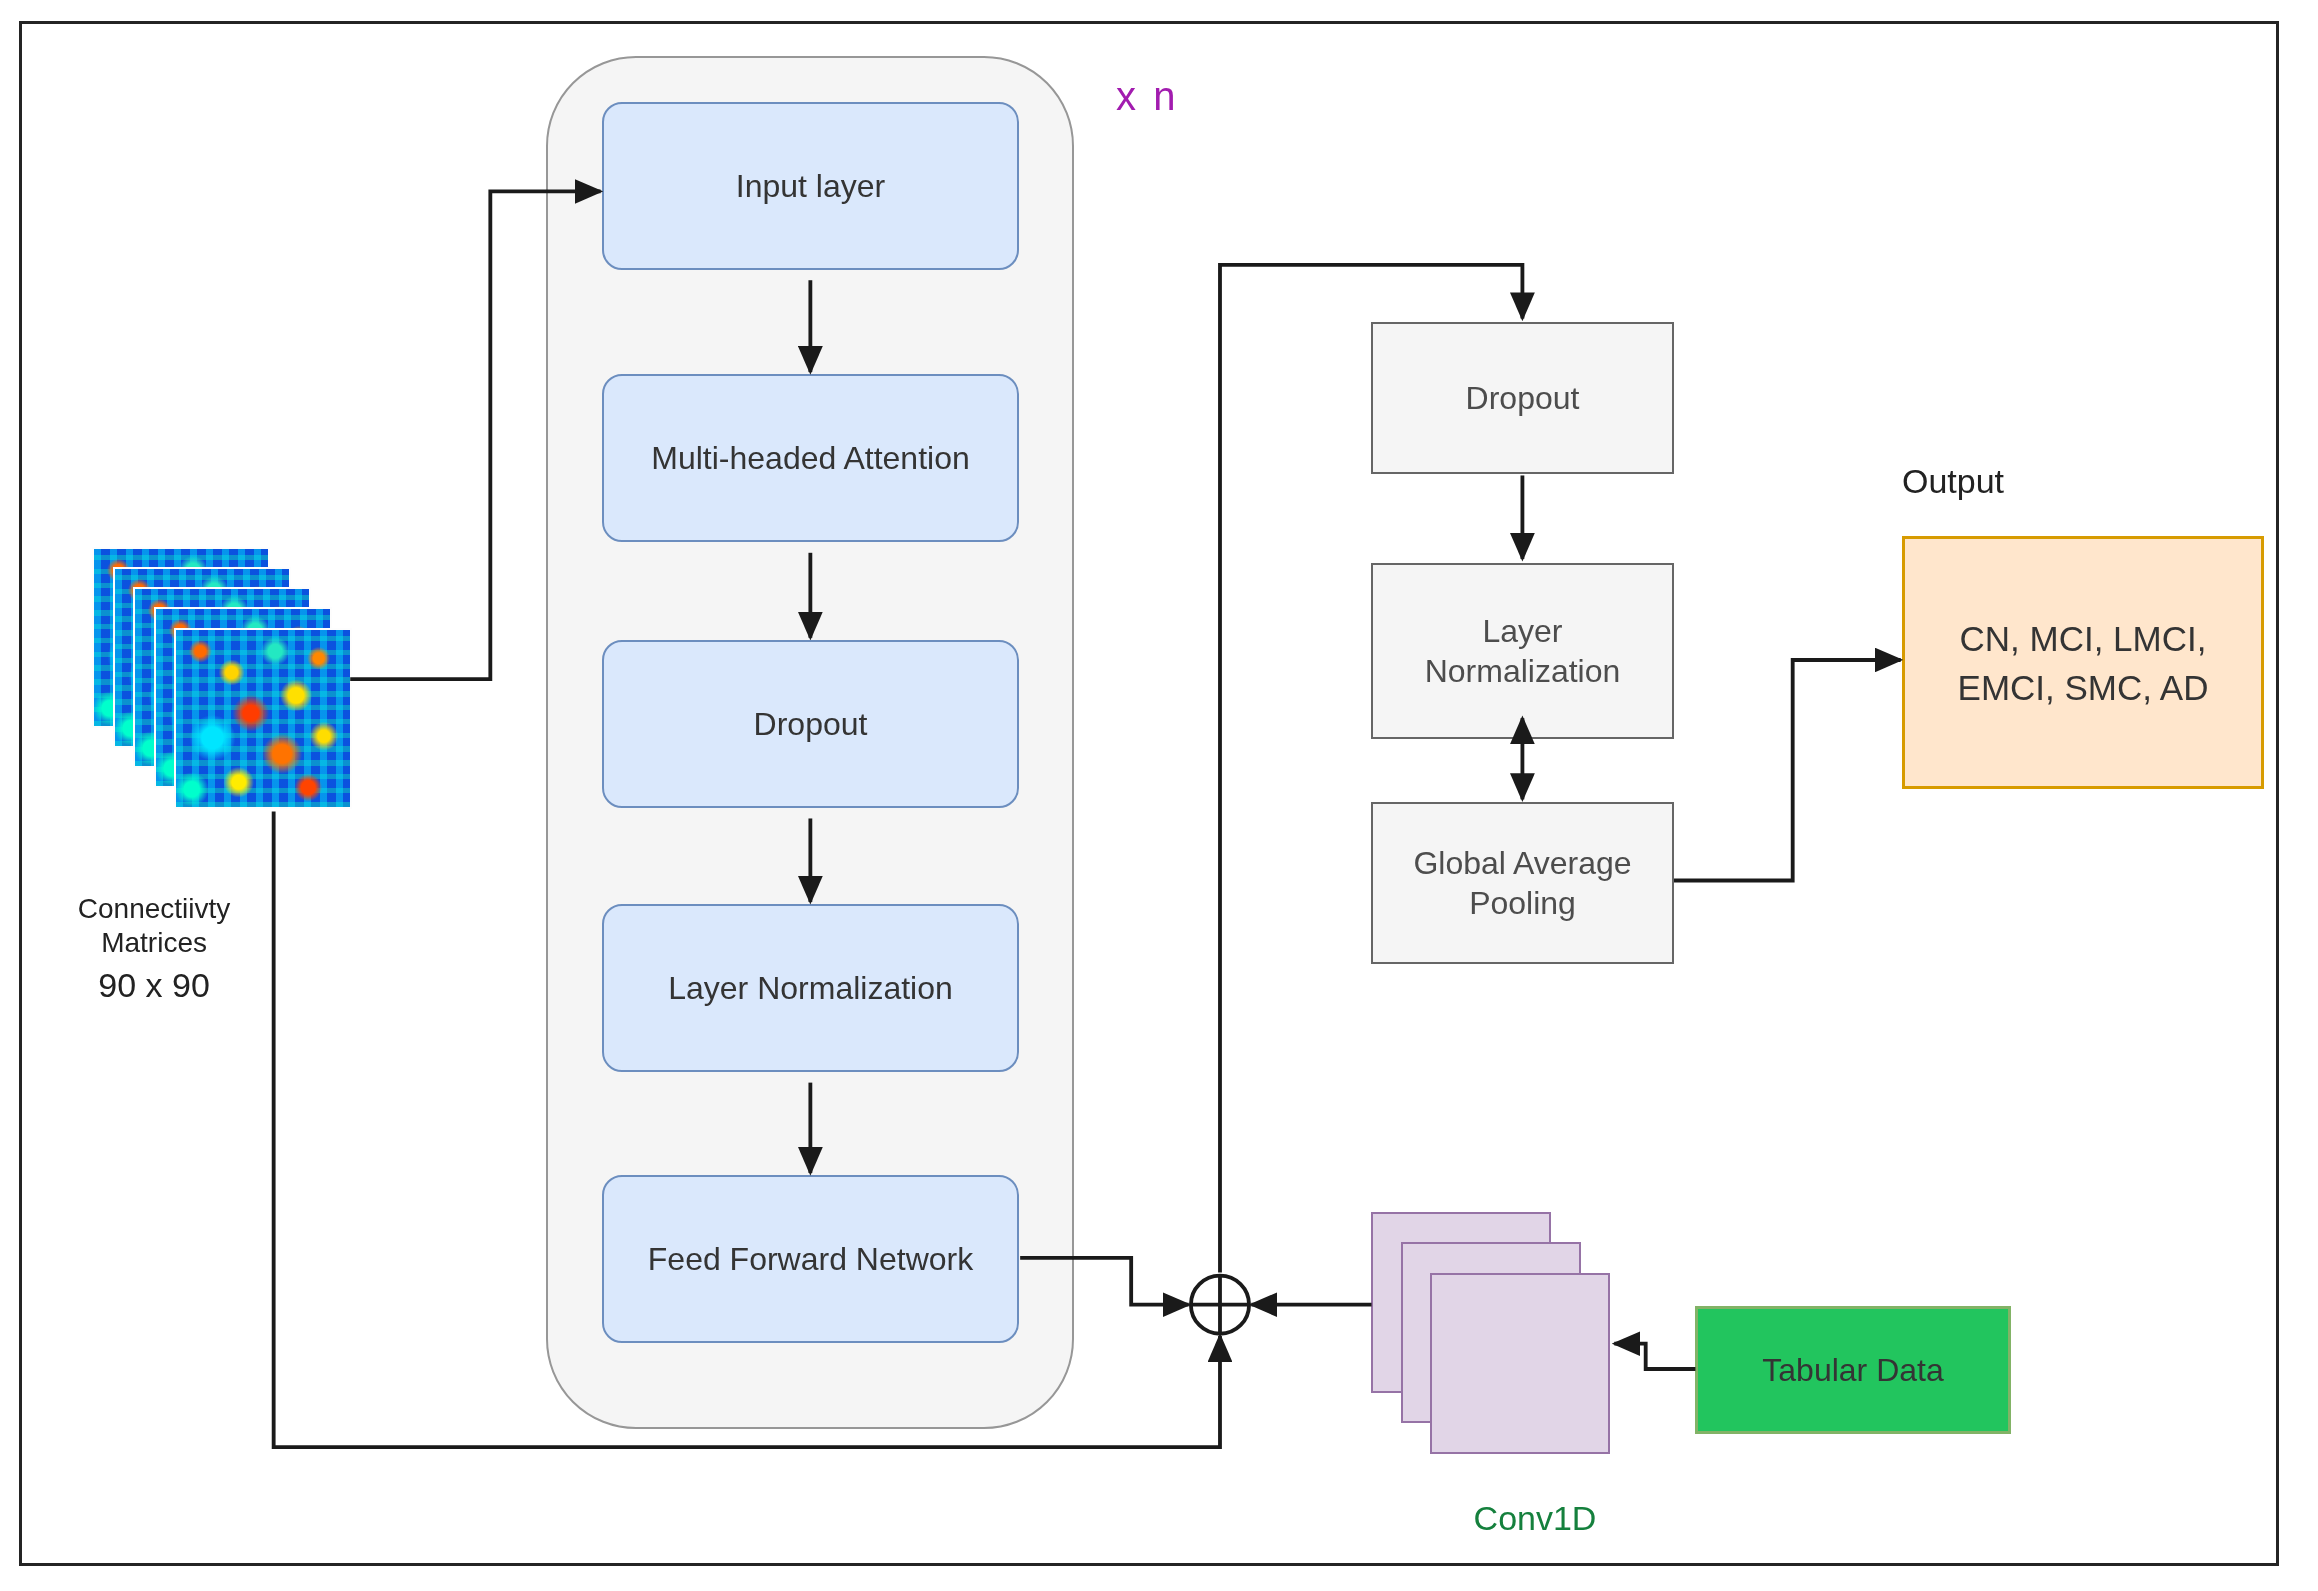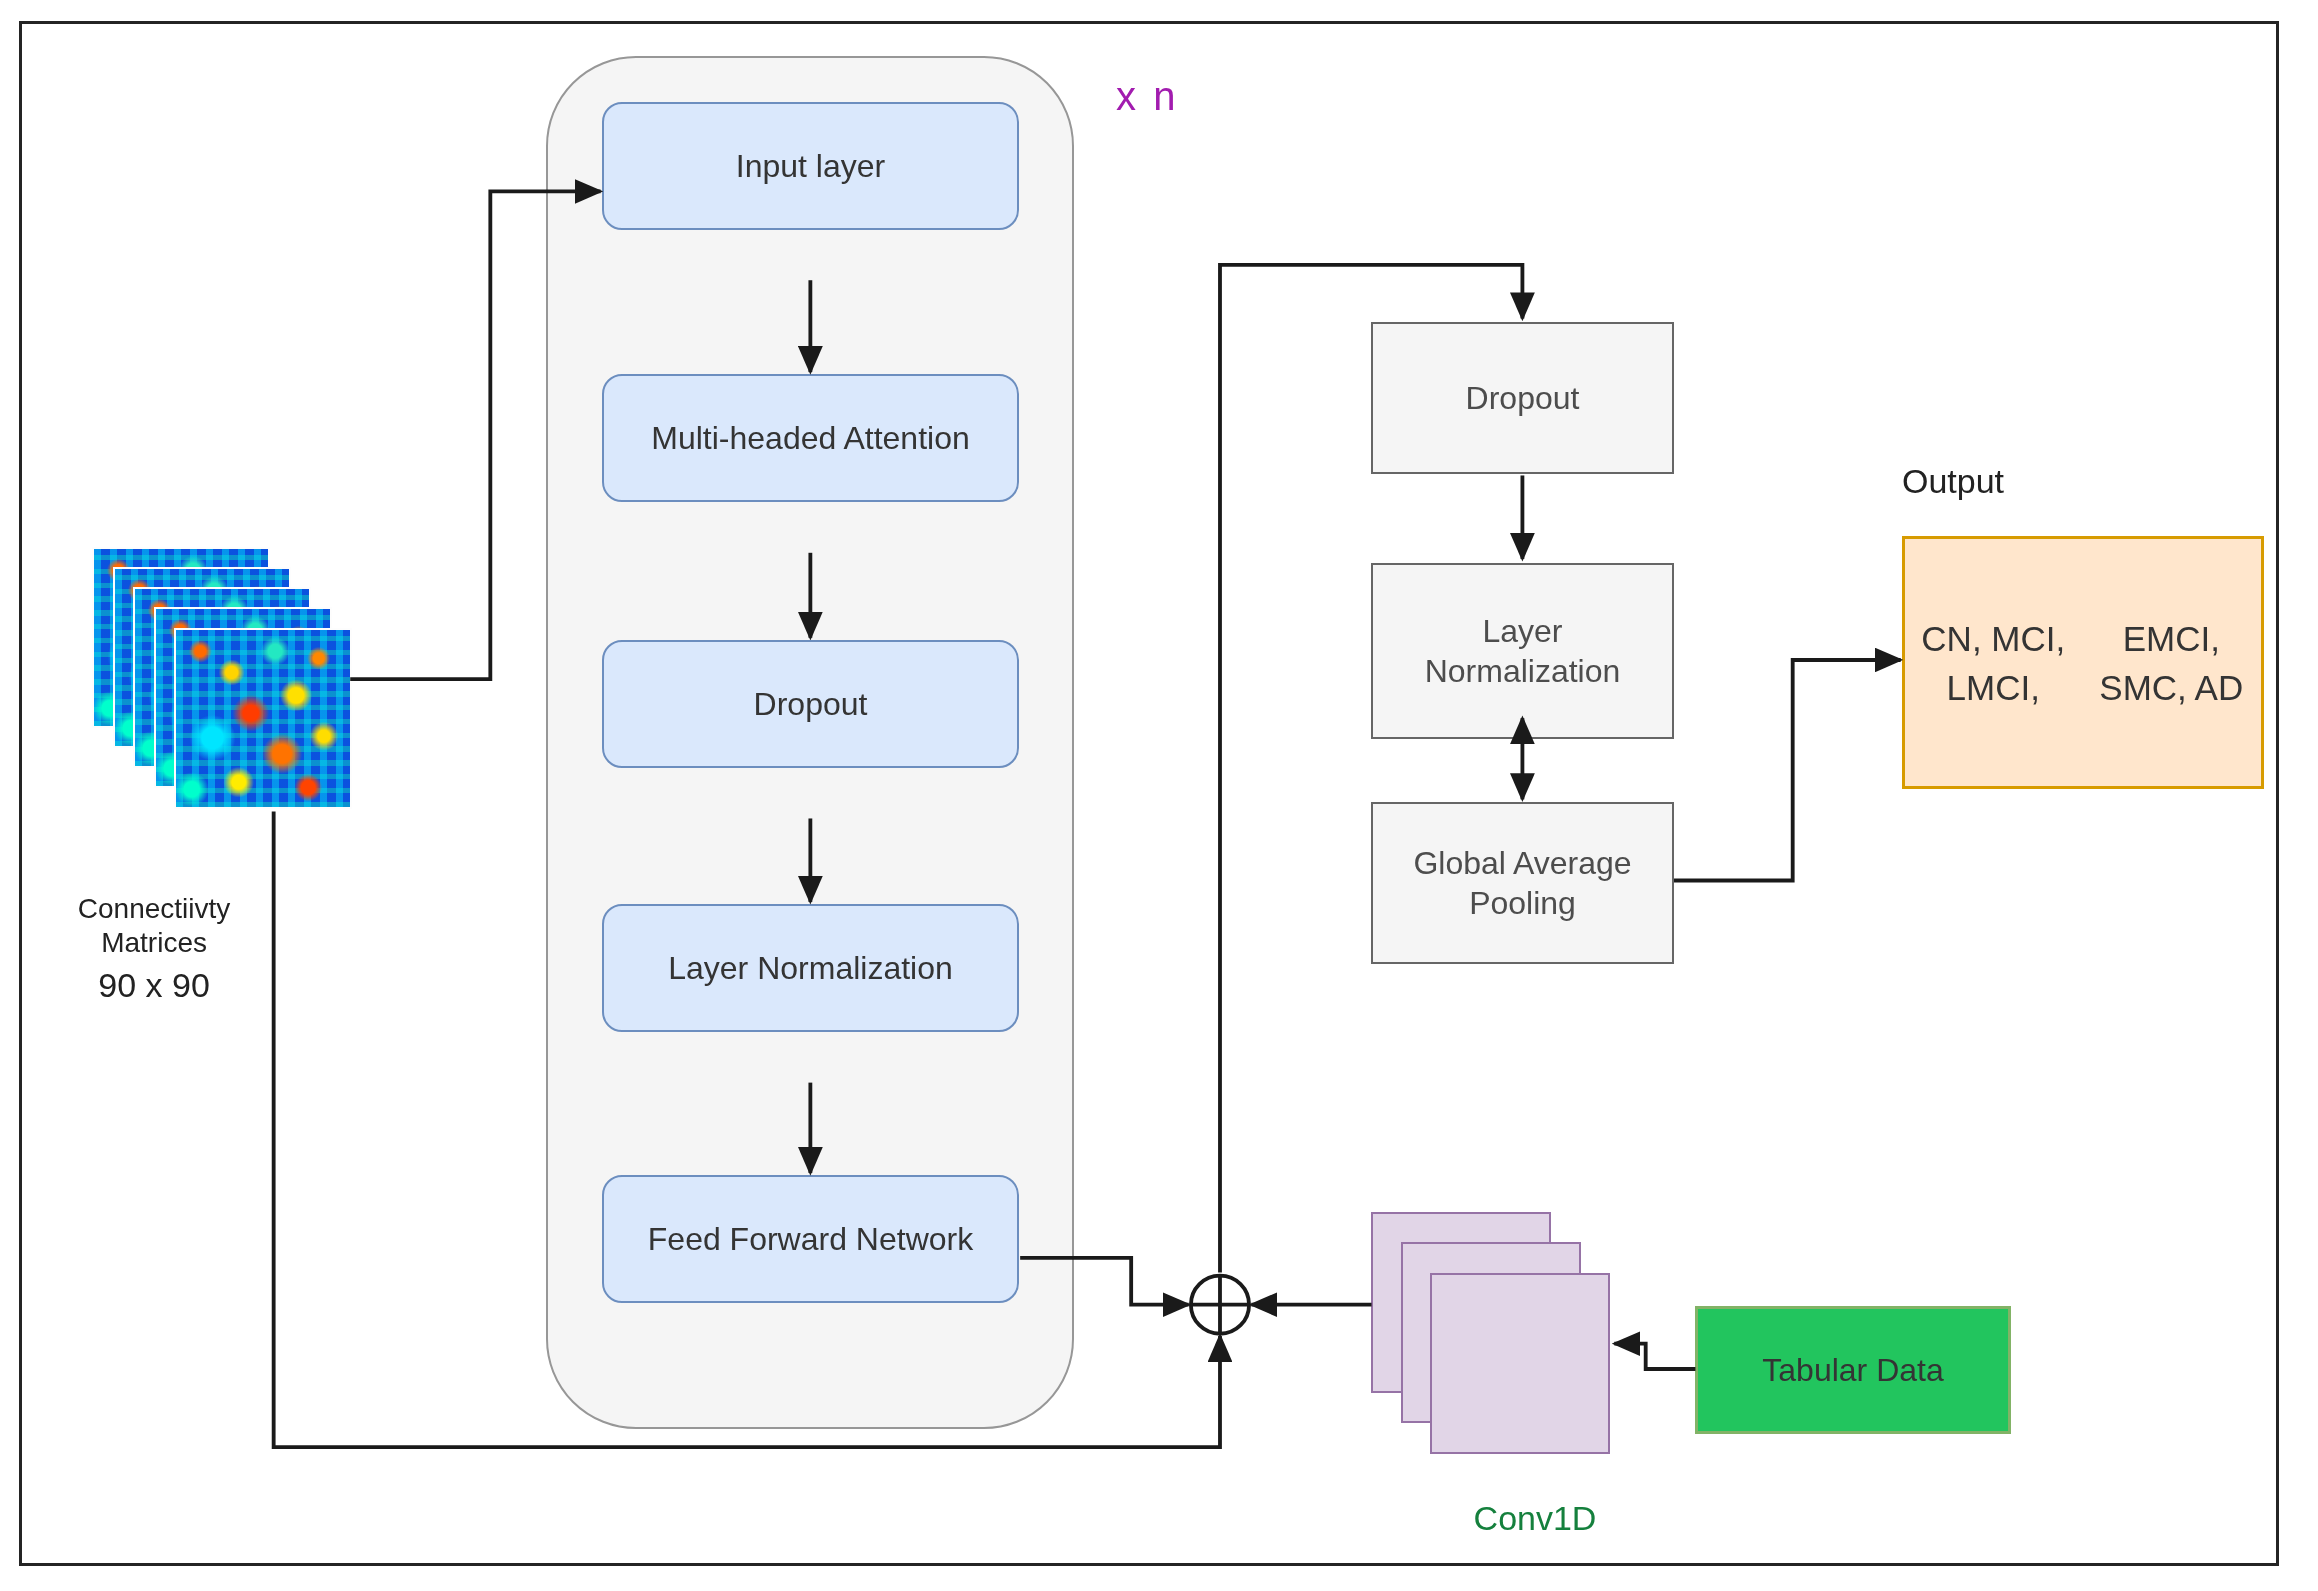--- a/index.html
+++ b/index.html
@@ -4,26 +4,26 @@
 <style>
   html,body{margin:0;padding:0;background:#ffffff;}
   body{font-family:"Liberation Sans", sans-serif; color:#333;}
   .canvas{position:relative;width:2319px;height:1591px;background:#ffffff;overflow:hidden;}
   .frame{position:absolute;left:19px;top:21.4px;width:2260px;height:1545px;border:3.8px solid #242424;box-sizing:border-box;}
 
   
   .enc-container{position:absolute;left:546px;top:56px;width:528px;height:1373px;background:#f5f5f5;border:2.3px solid #979797;border-radius:90px;box-sizing:border-box;}
   .xn{position:absolute;left:1081px;top:74px;font-size:40px;color:#a21caf;letter-spacing:3.1px;margin-left:35px;}
 
-  .enc-box{position:absolute;left:602px;width:417px;height:128px;background:#dae8fc;border:2.3px solid #6c8ebf;border-radius:20px;box-sizing:border-box;display:flex;align-items:center;justify-content:center;text-align:center;font-size:32px;color:#343434;}
+  .enc-box{position:absolute;left:602px;width:417px;height:168px;background:#dae8fc;border:2.3px solid #6c8ebf;border-radius:20px;box-sizing:border-box;display:flex;align-items:center;justify-content:center;text-align:center;font-size:32px;color:#343434;}
 
   .head-box{position:absolute;left:1371px;width:303px;background:#f5f5f5;border:2.3px solid #666666;box-sizing:border-box;display:flex;flex-direction:column;align-items:center;justify-content:center;text-align:center;font-size:32px;color:#4d4d4d;line-height:1.25;}
   .head-box span{display:block;}
 
-  .output-box{position:absolute;left:1902px;top:536px;width:362px;height:253px;background:#ffe6cc;border:3.1px solid #d79b00;box-sizing:border-box;display:flex;flex-direction:row;align-items:center;justify-content:center;text-align:center;font-size:35px;color:#343434;line-height:1.4;}
+  .output-box{position:absolute;left:1902px;top:536px;width:362px;height:253px;background:#ffe6cc;border:3.1px solid #d79b00;box-sizing:border-box;display:flex;flex-direction:column;align-items:center;justify-content:center;text-align:center;font-size:35px;color:#343434;line-height:1.4;}
   .output-box span{display:block;}
   .output-label{position:absolute;left:1902px;top:462px;width:362px;text-align:left;font-size:34px;color:#222;}
 
   .conv-sq{position:absolute;width:180px;height:181px;background:#e1d5e7;border:2.3px solid #9673a6;box-sizing:border-box;}
   .conv-label{position:absolute;left:1359px;top:1499px;width:352px;text-align:center;font-size:34px;color:#15803d;}
 
   .tabular-box{position:absolute;left:1695px;top:1306px;width:316px;height:128px;background:#22c55e;border:3.1px solid #82b366;box-sizing:border-box;display:flex;align-items:center;justify-content:center;font-size:32px;color:#343434;}
 
   .caption{position:absolute;left:27.6px;top:892px;width:253px;text-align:center;font-size:28px;color:#222;line-height:1.22;}
   .caption span{display:block;}

